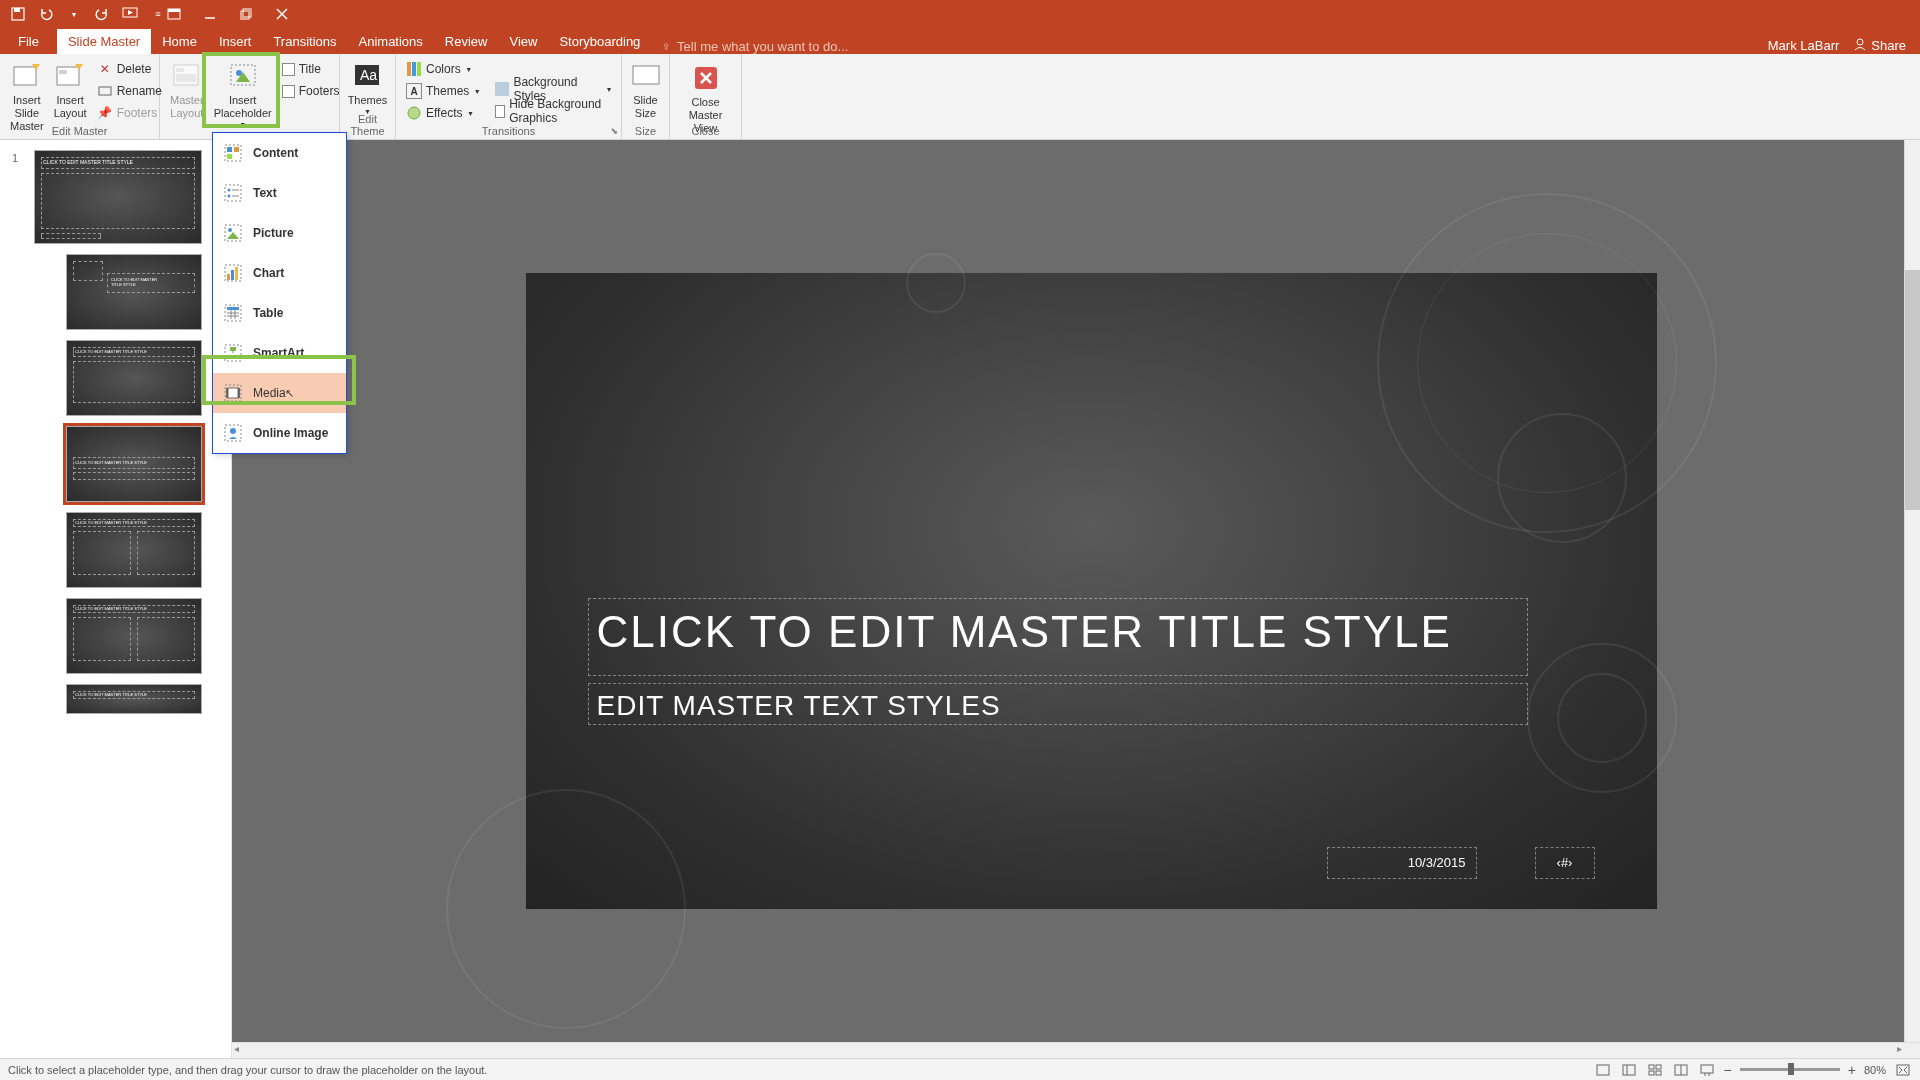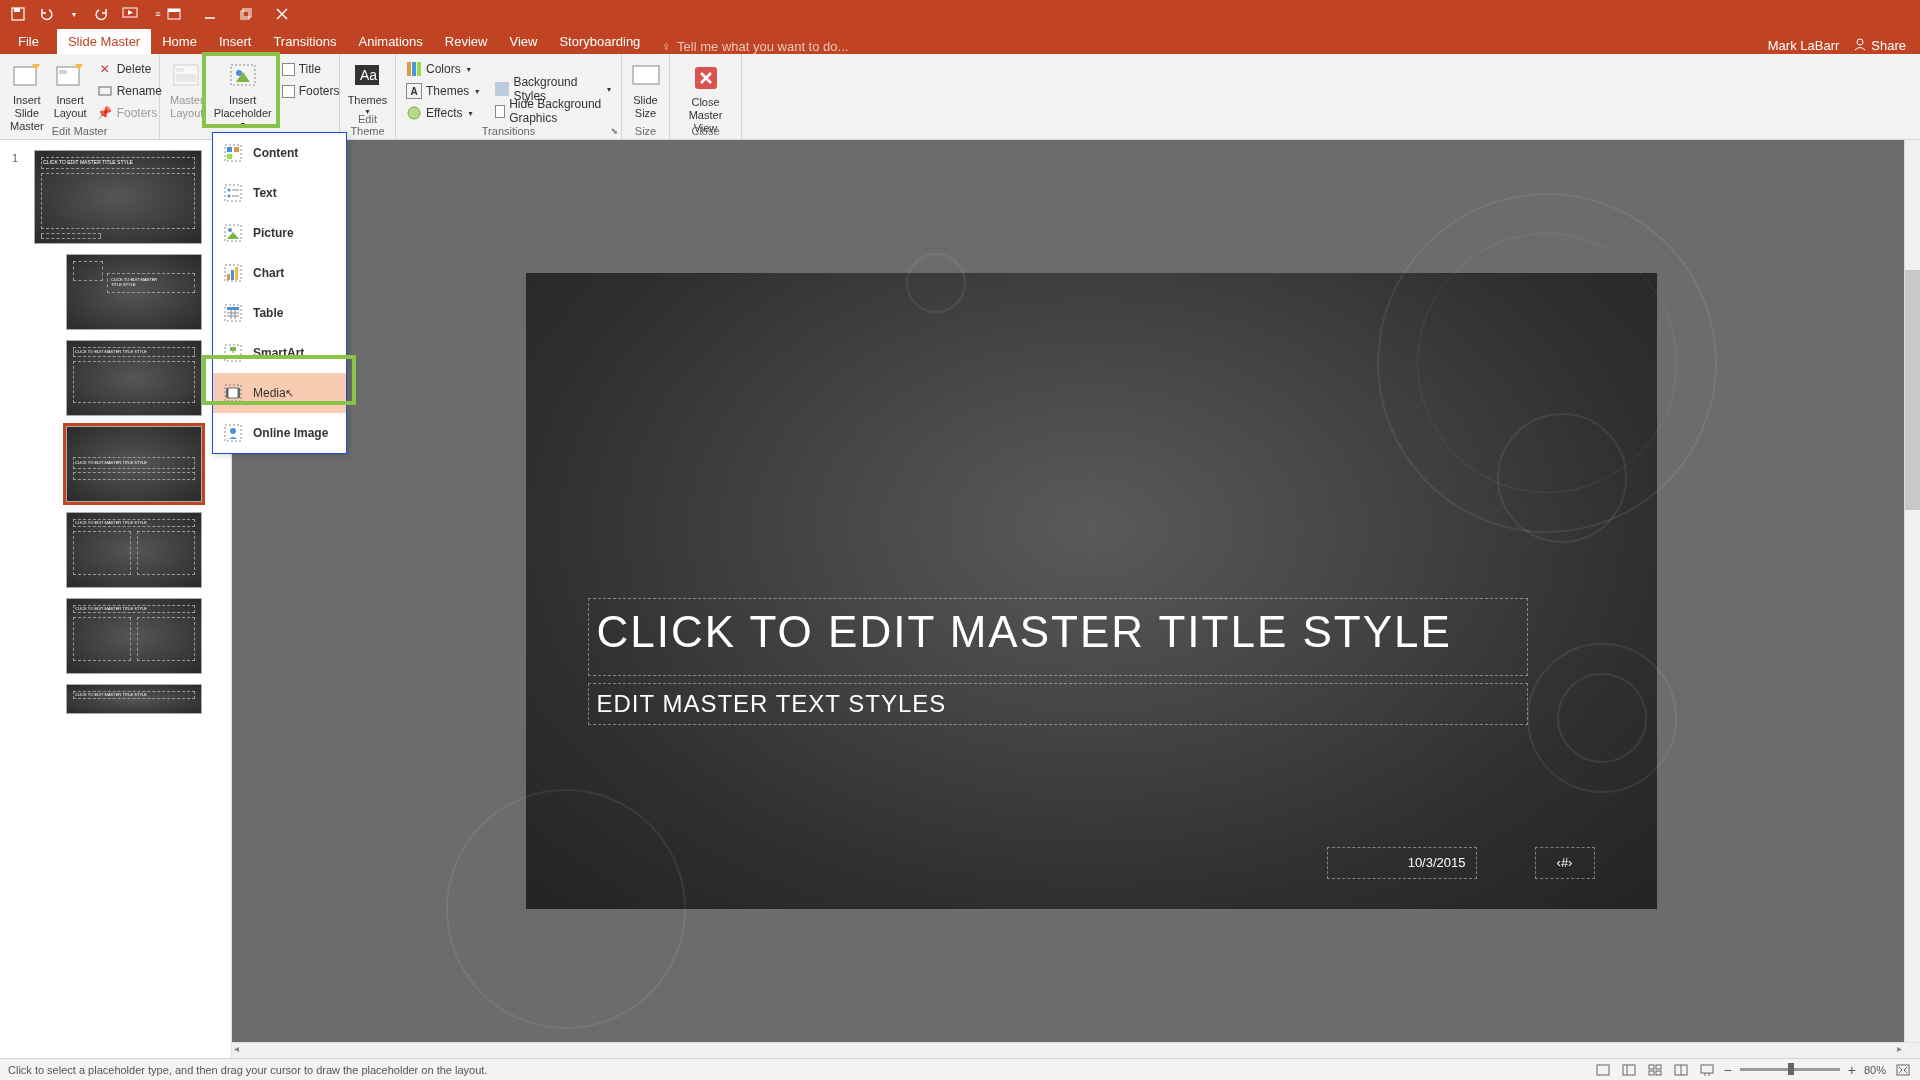--- a/index.html
+++ b/index.html
@@ -52,21 +52,21 @@
 .thumb.selected { outline: 3px solid #c04423; }
 .thumb-inner { width: 100%; height: 100%; background: radial-gradient(ellipse at center, #565656 0%, #2a2a2a 100%); position: relative; }
 .thumb-ph { position: absolute; border: 1px dashed #999; }
 .thumb-txt { color: #fff; font-size: 5px; position: absolute; }
 
 .editarea { flex: 1; background: #6c6c6c; display: flex; align-items: center; justify-content: center; position: relative; overflow: hidden; }
 .slide-canvas { width: 1131px; height: 636px; background: radial-gradient(ellipse at 50% 40%, #5a5a5a 0%, #484848 30%, #2f2f2f 70%, #232323 100%); position: relative; margin-left: 30px; }
 .deco-circle { position: absolute; border: 2px solid rgba(255,255,255,0.08); border-radius: 50%; }
 .ph { position: absolute; border: 1px dashed rgba(255,255,255,0.4); }
 .ph-title { left: 62px; top: 325px; width: 940px; height: 78px; color: #fff; font-size: 44px; font-weight: 300; letter-spacing: 2px; padding: 8px; }
-.ph-sub { left: 62px; top: 410px; width: 940px; height: 42px; color: #fff; font-size: 24px; letter-spacing: 1px; padding: 6px 8px; }
+.ph-sub { left: 62px; top: 410px; width: 940px; height: 42px; color: #fff; font-size: 28px; letter-spacing: 1px; padding: 6px 8px; }
 .ph-footer { left: 62px; bottom: 30px; width: 720px; height: 32px; color: #fff; font-size: 13px; padding: 7px 10px; }
 .ph-date { right: 180px; bottom: 30px; width: 150px; height: 32px; color: #fff; font-size: 13px; padding: 7px 10px; text-align: right; }
 .ph-num { right: 62px; bottom: 30px; width: 60px; height: 32px; color: #fff; font-size: 13px; padding: 7px 10px; text-align: center; }
 
 .hscroll { height: 16px; background: #f0f0f0; border-top: 1px solid #ddd; position: relative; }
 .vscroll { width: 16px; background: #f0f0f0; border-left: 1px solid #ddd; position: relative; }
 
 
 .statusbar { height: 22px; background: #f3f3f3; border-top: 1px solid #d4d4d4; display: flex; align-items: center; font-size: 11px; color: #555; padding: 0 8px; }
 .status-right { margin-left: auto; display: flex; align-items: center; gap: 8px; }

